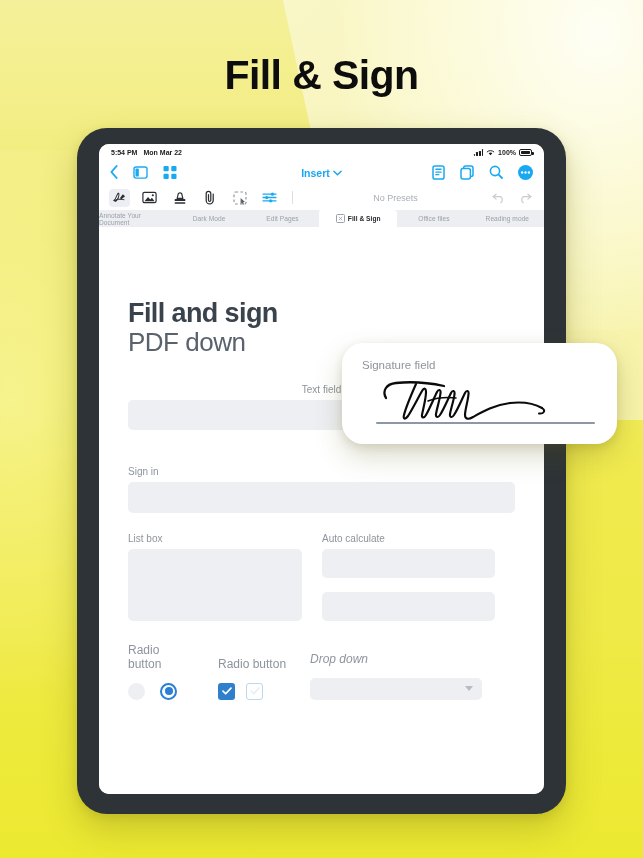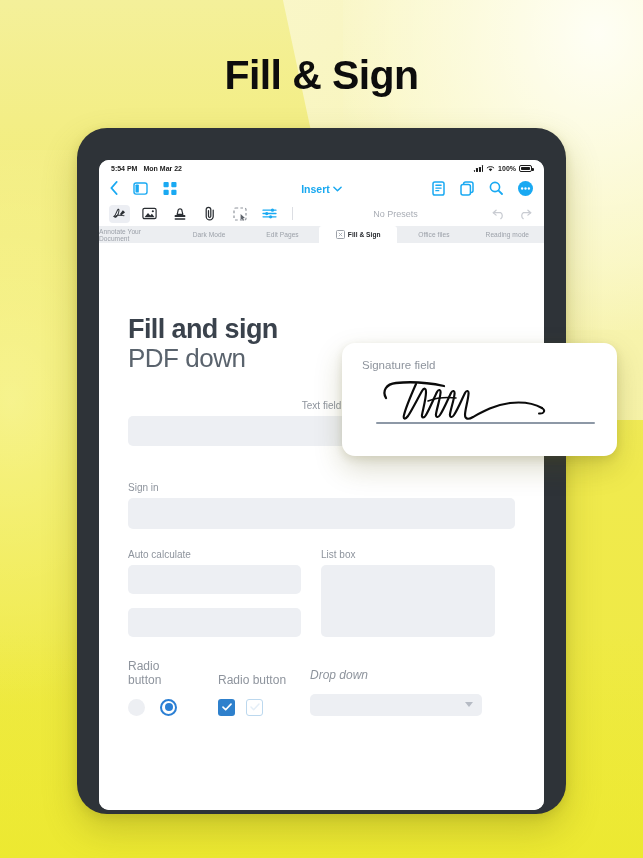--- a/index.html
+++ b/index.html
@@ -24,21 +24,21 @@
 
   
   .headline{position:absolute;top:52px;left:0;right:0;text-align:center;
       font-size:41px;font-weight:bold;color:#0d0d0d;letter-spacing:-.6px;
       font-family:"Liberation Sans","DejaVu Sans",sans-serif;}
 
   
   .tablet{position:absolute;left:77px;top:128px;width:489px;height:686px;
       background:#2e3338;border-radius:30px;
       box-shadow:0 16px 34px rgba(120,115,20,.30), 0 3px 10px rgba(120,115,20,.18);}
-  .screen{position:absolute;left:22px;top:32px;width:445px;height:650px;
+  .screen{position:absolute;left:22px;top:16px;width:445px;height:650px;
       background:#ffffff;border-radius:10px;overflow:hidden;}
 
   
   .statusbar{height:13px;display:flex;align-items:center;justify-content:space-between;
       padding:2px 12px 0 12px;background:#fff;}
   .sb-left{display:flex;align-items:center;gap:6px;font-size:7px;color:#1b1b1b;font-weight:bold;}
   .sb-right{display:flex;align-items:center;gap:3px;font-size:7px;color:#1b1b1b;font-weight:bold;}
   .bars{display:flex;align-items:flex-end;gap:1px;height:7px;}
   .bars i{display:block;width:1.6px;background:#1b1b1b;border-radius:.4px;}
   .bars i:nth-child(1){height:2.5px}.bars i:nth-child(2){height:4px}
@@ -91,22 +91,22 @@
       display:flex;align-items:center;justify-content:center;box-sizing:border-box;}
   .radio-on i{width:8px;height:8px;border-radius:50%;background:#2b7fd4;display:block;}
   .checks{display:flex;align-items:center;gap:11px;}
   .chk-on{width:17px;height:17px;border-radius:3px;background:#2e80cc;display:flex;align-items:center;justify-content:center;}
   .chk-off{width:17px;height:17px;border-radius:3px;border:1px solid #bcd8ee;box-sizing:border-box;
       display:flex;align-items:center;justify-content:center;}
   .dropdown{background:#edeff3;border-radius:5px;height:22px;display:flex;align-items:center;justify-content:flex-end;padding-right:9px;}
   .caret{width:0;height:0;border-left:4.5px solid transparent;border-right:4.5px solid transparent;border-top:5px solid #b6bbc4;}
 
   
-  .sigcard{position:absolute;left:342px;top:343px;width:275px;height:113px;
-      background:#fff;border-radius:13px;
+  .sigcard{position:absolute;left:342px;top:343px;width:275px;height:101px;
+      background:#fff;border-radius:21px;
       box-shadow:0 12px 28px rgba(90,85,20,.22), 0 3px 9px rgba(90,85,20,.14);
       padding:16px 20px 0 20px;box-sizing:border-box;z-index:40;}
   .sig-label{font-size:11.5px;color:#8e949d;}
   .sig-wrap{position:relative;height:58px;margin-top:2px;}
   .sig-line{position:absolute;left:14px;right:2px;bottom:7px;height:1.6px;background:#8d98a6;border-radius:1px;}
 </style>
 </head>
 <body>
 
 <div id="bg"></div>
@@ -301,28 +301,28 @@
         <div class="flabel">Text field</div>
         <div class="fbox" style="height:30px;"></div>
       </div>
 
       <div class="grp">
         <div class="flabel">Sign in</div>
         <div class="fbox" style="height:31px;"></div>
       </div>
 
       <div class="row2">
+        <div class="col" style="width:174px;">
+          <div class="flabel">List box</div>
+          <div class="fbox" style="height:72px;"></div>
+        </div>
         <div class="col" style="width:173px;">
           <div class="flabel">Auto calculate</div>
           <div class="fbox" style="height:29px;"></div>
           <div class="fbox" style="height:29px;margin-top:14px;"></div>
-        </div>
-        <div class="col" style="width:174px;">
-          <div class="flabel">List box</div>
-          <div class="fbox" style="height:72px;"></div>
         </div>
       </div>
 
       <div class="ctl-row">
         <div class="ctl-col" style="width:57px;">
           <div class="ctl-label">Radio button</div>
           <div class="radios">
             <span class="radio-empty"></span>
             <span class="radio-on">
                 <i></i>

